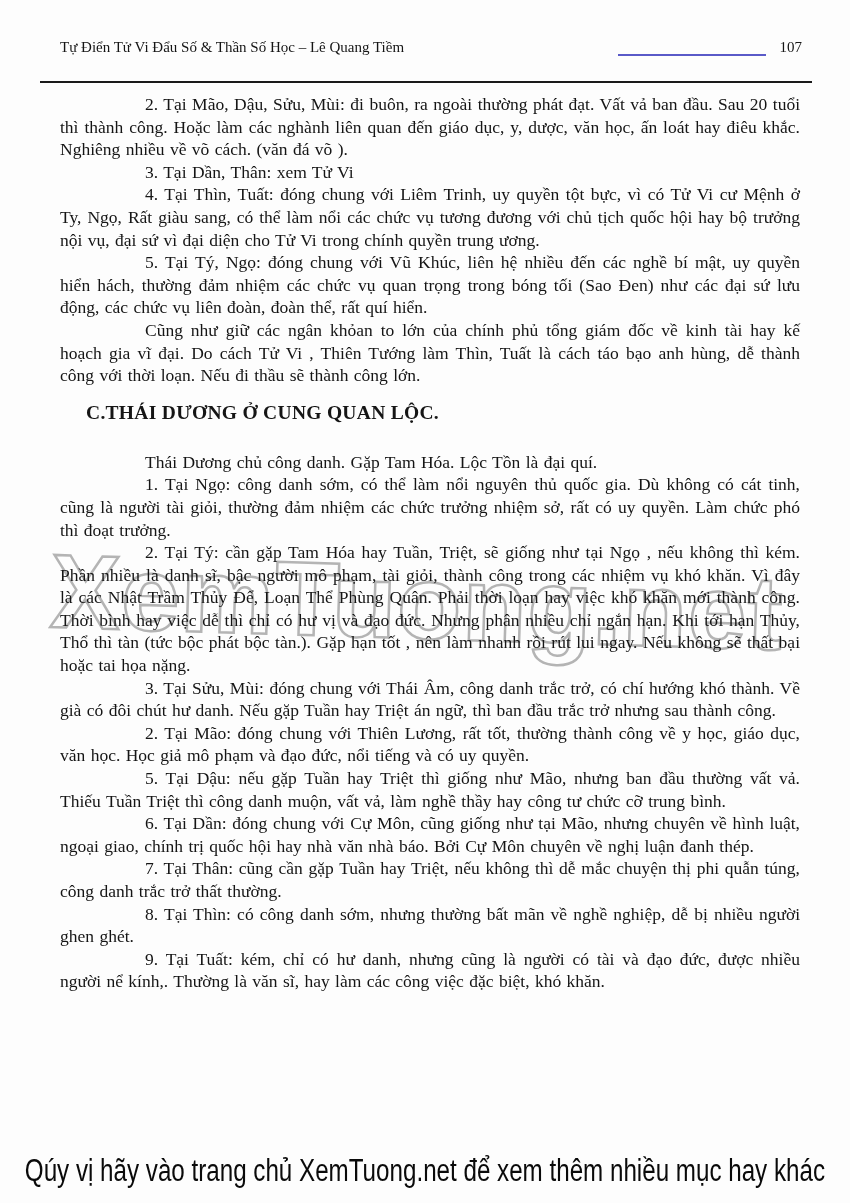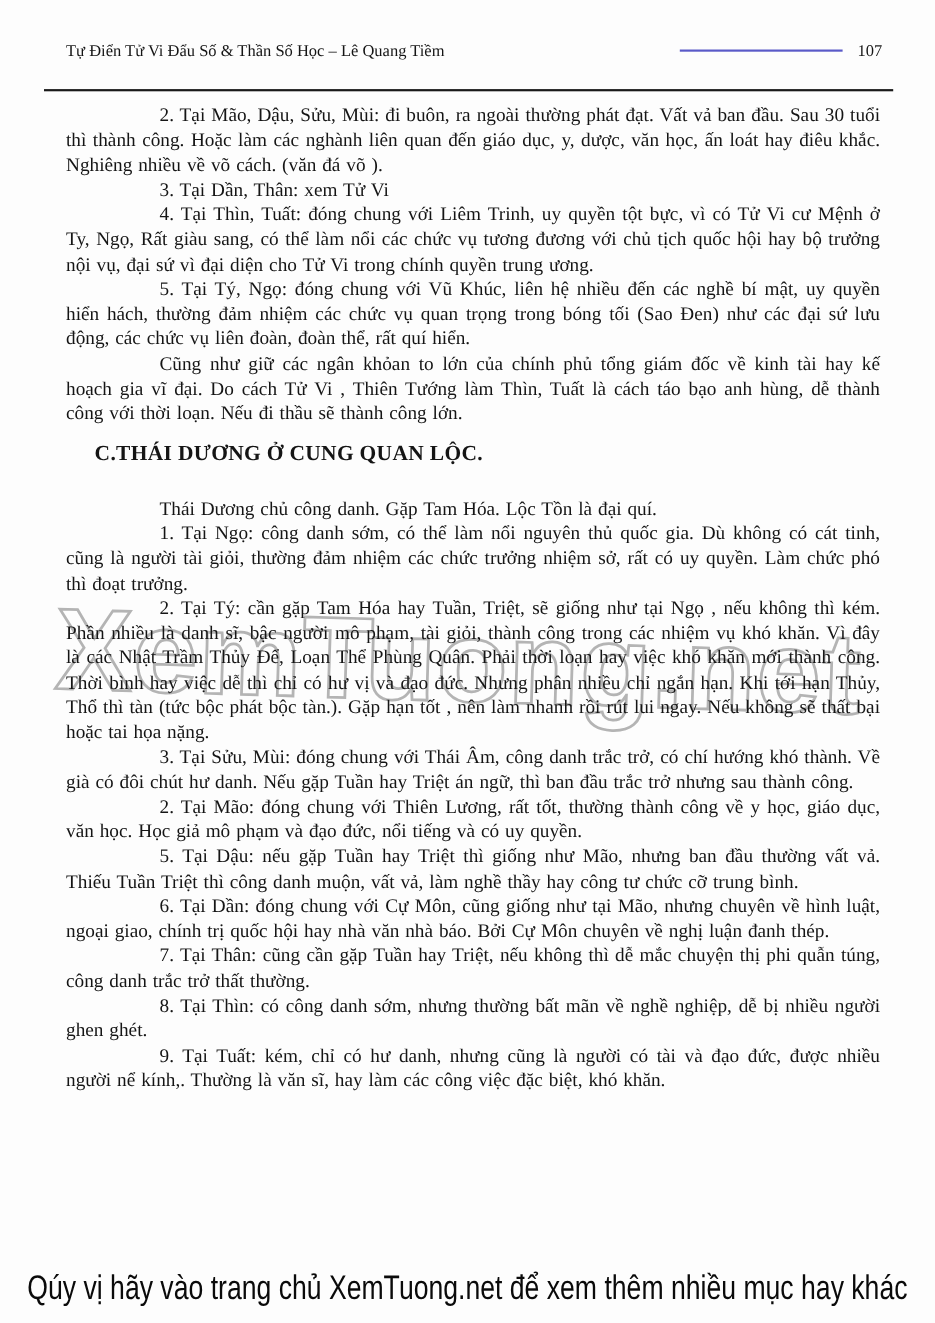--- a/index.html
+++ b/index.html
@@ -17,21 +17,21 @@
     font-family:"Liberation Serif","DejaVu Serif",serif;
     color:var(--ink);
   }
   
   .header{
     position:absolute;top:36px;left:60px;right:48px;
     display:flex;align-items:flex-end;justify-content:space-between;
     font-size:15px;line-height:22px;
   }
   .header .title{white-space:nowrap;}
-  .header .right{display:flex;align-items:center;gap:14px;}
+  .header .right{display:flex;align-items:flex-end;gap:14px;}
   .header .blank-line{
     display:inline-block;width:148px;height:0;
     border-bottom:2px solid var(--underline-color);
     margin-bottom:2px;
   }
   .divider{
     position:absolute;top:81px;left:40px;width:772px;height:0;
     border-top:2.5px solid #1a1a1a;
   }
   
@@ -86,21 +86,21 @@
   <div class="header">
     <span class="title">Tự Điển Tử Vi Đẩu Số &amp; Thần Số Học – Lê Quang Tiềm</span>
     <span class="right">
       <span class="blank-line"></span>
       <span class="page-num">107</span>
     </span>
   </div>
   <div class="divider"></div>
 
   <div class="body-text">
-    <p>2.  Tại Mão, Dậu, Sửu, Mùi: đi buôn, ra ngoài thường phát đạt. Vất vả ban đầu. Sau 30 tuổi thì thành công. Hoặc làm các nghành liên quan đến giáo dục, y, dược, văn học, ấn loát hay điêu khắc. Nghiêng nhiều về võ cách. (văn đá võ ).</p>
+    <p>2.  Tại Mão, Dậu, Sửu, Mùi: đi buôn, ra ngoài thường phát đạt. Vất vả ban đầu. Sau 20 tuổi thì thành công. Hoặc làm các nghành liên quan đến giáo dục, y, dược, văn học, ấn loát hay điêu khắc. Nghiêng nhiều về võ cách. (văn đá võ ).</p>
     <p>3.  Tại Dần, Thân: xem Tử Vi</p>
     <p>4.  Tại Thìn, Tuất: đóng chung với Liêm Trinh, uy quyền tột bực, vì có Tử Vi cư Mệnh ở Ty, Ngọ, Rất giàu sang, có thể làm nổi các chức vụ tương đương với chủ tịch quốc hội hay bộ trưởng nội vụ, đại sứ vì đại diện cho Tử Vi trong chính quyền trung ương.</p>
     <p>5.  Tại Tý, Ngọ: đóng chung với Vũ Khúc, liên hệ nhiều đến các nghề bí mật, uy quyền hiển hách, thường đảm nhiệm các chức vụ quan trọng trong bóng tối (Sao Đen) như các đại sứ lưu động, các chức vụ liên đoàn, đoàn thể, rất quí hiển.</p>
     <p>Cũng như giữ các ngân khỏan to lớn của chính phủ tổng giám đốc về kinh tài hay kế hoạch gia vĩ đại. Do cách Tử Vi , Thiên Tướng làm Thìn, Tuất là cách táo bạo anh hùng, dễ thành công với thời loạn. Nếu đi thầu sẽ thành công lớn.</p>
 
     <div class="section-heading">C.THÁI DƯƠNG Ở CUNG QUAN LỘC.</div>
 
     <p>Thái Dương chủ công danh. Gặp Tam Hóa. Lộc Tồn là đại quí.</p>
     <p>1.  Tại Ngọ: công danh sớm, có thể làm nổi nguyên thủ quốc gia. Dù không có cát tinh, cũng là người tài giỏi, thường đảm nhiệm các chức trưởng nhiệm sở, rất có uy quyền. Làm chức phó thì đoạt trưởng.</p>
     <p>2.  Tại Tý: cần gặp Tam Hóa hay Tuần, Triệt, sẽ giống như tại Ngọ , nếu không thì kém. Phần nhiều là danh sĩ, bậc người mô phạm, tài giỏi, thành công trong các nhiệm vụ khó khăn. Vì đây là các Nhật Trầm Thủy Để, Loạn Thể Phùng Quân. Phải thời loạn hay việc khó khăn mới thành công. Thời bình hay việc dễ thì chỉ có hư vị và đạo đức. Nhưng phân nhiều chỉ ngắn hạn. Khi tới hạn Thủy, Thổ thì tàn (tức bộc phát bộc tàn.). Gặp hạn tốt , nên làm nhanh rồi rút lui ngay. Nếu không sẽ thất bại hoặc tai họa nặng.</p>

